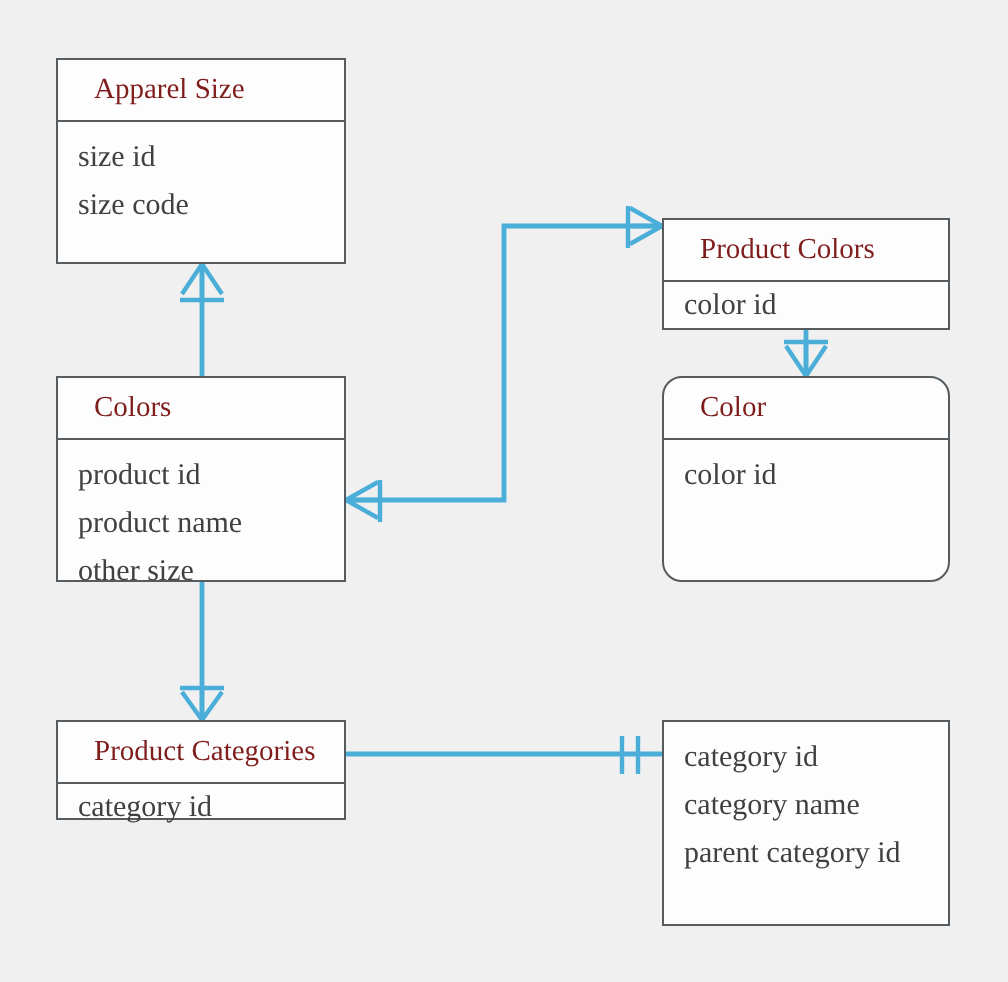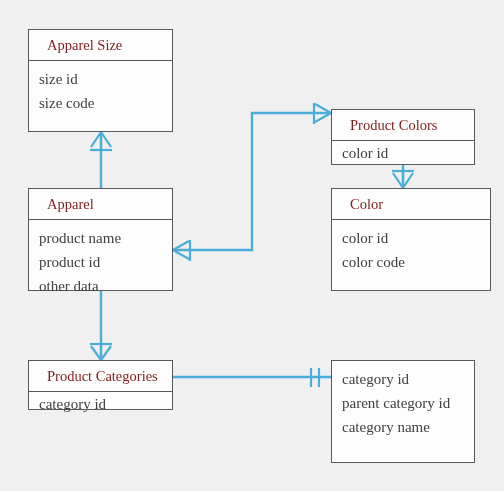--- a/index.html
+++ b/index.html
@@ -118,44 +118,43 @@
   </div>
 
   <div class="entity single-attr" style="left:331px; top:72px; width:144px; height:56px;margin-top:37px;">
     <div class="entity-title">Product Colors</div>
     <div class="entity-attrs">
       <div class="attr">color id</div>
     </div>
   </div>
 
   <div class="entity" style="left:28px; top:188px; width:145px; height:103px;">
-    <div class="entity-title">Apparel</div>
+    <div class="entity-title">Colors</div>
     <div class="entity-attrs">
+      <div class="attr">product id</div>
       <div class="attr">product name</div>
-      <div class="attr">product id</div>
-      <div class="attr">other data</div>
+      <div class="attr">other size</div>
     </div>
   </div>
 
-  <div class="entity" style="left:331px; top:188px; width:160px; height:103px;">
+  <div class="entity" style="left:331px; top:188px; width:144px; height:103px;border-radius:10px;">
     <div class="entity-title">Color</div>
     <div class="entity-attrs">
       <div class="attr">color id</div>
-      <div class="attr">color code</div>
     </div>
   </div>
 
   <div class="entity single-attr" style="left:28px; top:360px; width:145px; height:50px;">
     <div class="entity-title">Product Categories</div>
     <div class="entity-attrs">
       <div class="attr">category id</div>
     </div>
   </div>
 
   <div class="entity" style="left:331px; top:360px; width:144px; height:103px;">
     <div class="entity-attrs">
       <div class="attr">category id</div>
+      <div class="attr">category name</div>
       <div class="attr">parent category id</div>
-      <div class="attr">category name</div>
     </div>
   </div>
 
 </div>
 
 </body></html>

